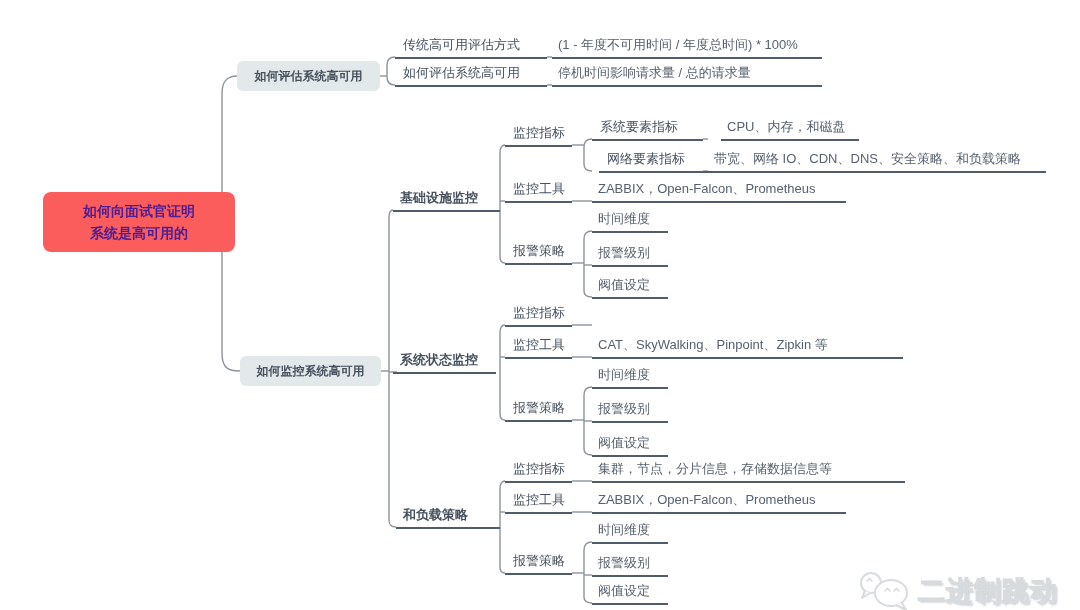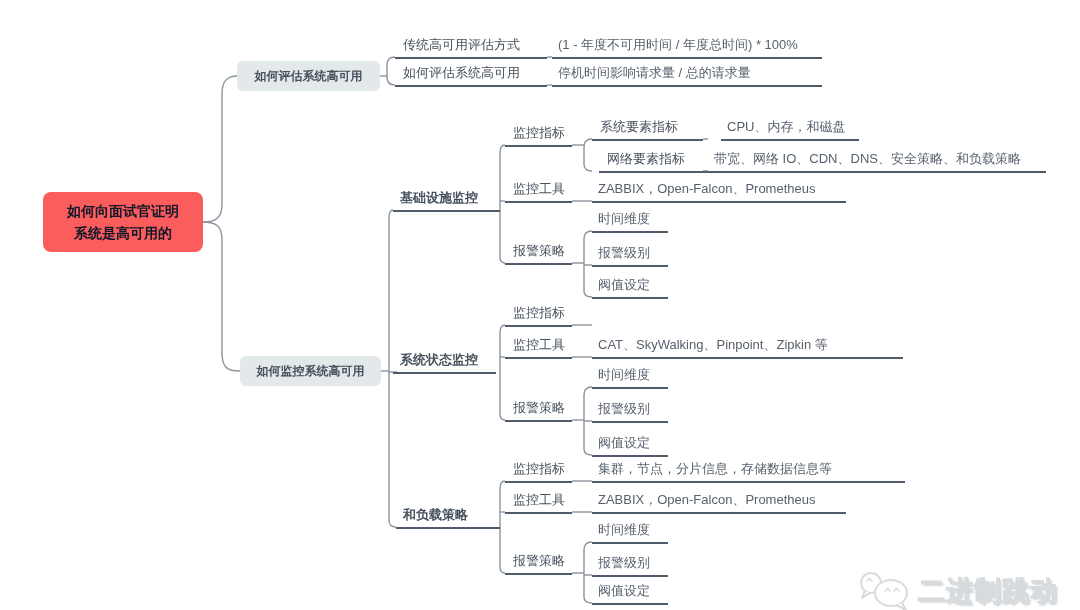--- a/index.html
+++ b/index.html
@@ -15,23 +15,23 @@
     border-bottom:2.5px solid #515c6a;
   }
   .lbl{font-weight:400;color:#46515d;padding-left:8px;}
   .topic{font-weight:700;color:#46515d;padding-left:7px;font-size:13px;}
   .branch-box{
     position:absolute;box-sizing:border-box;background:#e3e8ea;border-radius:6px;
     display:flex;align-items:center;justify-content:center;
     font-size:12px;font-weight:700;color:#46515d;white-space:nowrap;
   }
   #root-box{
-    position:absolute;left:43px;top:192px;width:160px;height:60px;background:#fb5c5c;border-radius:8px;
+    position:absolute;left:43px;top:192px;width:192px;height:60px;background:#fb5c5c;border-radius:8px;
     display:flex;flex-direction:column;align-items:center;justify-content:center;
-    color:#0f172a;font-size:14px;font-weight:700;line-height:22px;white-space:nowrap;
+    color:#4c1d95;font-size:14px;font-weight:700;line-height:22px;white-space:nowrap;
   }
   #watermark{
     position:absolute;left:858px;top:570px;display:flex;align-items:center;gap:6px;
   }
   #watermark-text{
     font-size:27px;font-weight:700;letter-spacing:1px;white-space:nowrap;
     color:#f1f3f4;-webkit-text-stroke:1px #d8dbde;
     text-shadow:2px 2px 2px #ced2d6;
   }
 </style>

